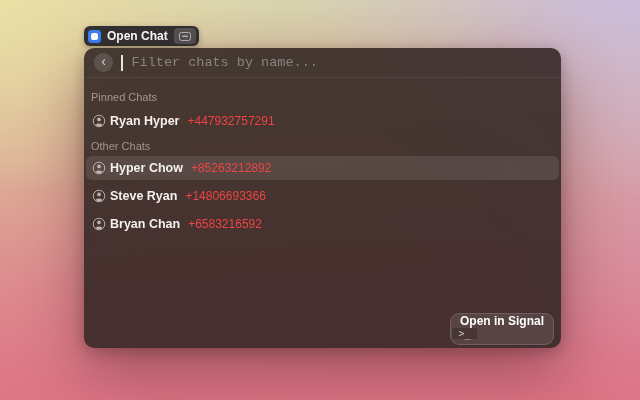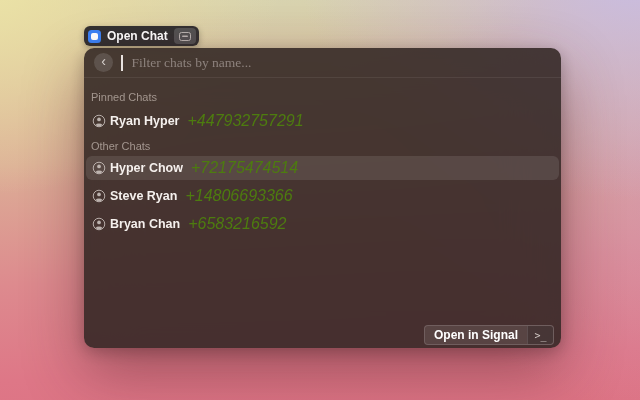--- a/index.html
+++ b/index.html
@@ -57,46 +57,46 @@
   .back-btn {
     width: 19px; height: 19px; border-radius: 50%;
     background: rgba(255,255,255,0.13);
     color: #d8d2cf; font-size: 14px; line-height: 17px;
     display: flex; align-items: center; justify-content: center;
     cursor: default; flex: 0 0 auto; padding-bottom: 2px;
   }
   .text-cursor { width: 1.5px; height: 16px; background: #e8e2df; flex: 0 0 auto; margin-right: 1px; }
   .search-input {
     flex: 1; background: transparent; border: none; outline: none;
-    color: #f2ece9; font-size: 13.5px; font-family: Liberation Serif, serif;
+    color: #f2ece9; font-size: 13.5px; font-family: Liberation Mono, monospace;
   }
   .search-input::placeholder { color: #8d827d; }
 
   .panel-body { flex: 1; padding: 0 2px; }
   .section-label { color: #a3968f; font-size: 11px; font-weight: 400; margin: 13px 5px 0 5px; }
   .row {
     height: 24px; border-radius: 6px;
     display: flex; align-items: center; gap: 4px;
     padding: 0 6px; margin-top: 4px;
     color: #f5f0ed;
   }
   .row.first { margin-top: 6px; }
   .row.selected { background: rgba(255,255,255,0.10); }
   .gap-above { margin-top: 7px; }
   .person-icon { width: 14px; height: 14px; flex: 0 0 auto; opacity: 0.85; }
   .row-name { font-size: 12.5px; font-weight: 700; white-space: nowrap; }
-  .row-phone { font-size: 16px; color: #4d7c0f; margin-left: 4px; white-space: nowrap; font-style: italic; }
+  .row-phone { font-size: 12px; color: #ef4444; margin-left: 4px; white-space: nowrap; }
 
   
   .footer-action {
     position: absolute; right: 7px; bottom: 3px;
-    height: 20px; display: flex; align-items: stretch;
+    height: 32px; display: flex; align-items: stretch;
     background: rgba(255,255,255,0.10);
     border: 1px solid rgba(255,255,255,0.14);
-    border-radius: 4px; overflow: hidden;
+    border-radius: 9px; overflow: hidden; flex-direction: column;
   }
   .footer-label {
     display: flex; align-items: center; padding: 0 9px;
     color: #ffffff; font-size: 12px; font-weight: 700; white-space: nowrap;
   }
   .footer-key {
     display: flex; align-items: center; justify-content: center;
     width: 26px; background: rgba(0,0,0,0.20);
     border-left: 1px solid rgba(255,255,255,0.12);
     color: #d4cbc6; font-size: 10px;
@@ -145,21 +145,21 @@
 
     <div class="section-label gap-above">Other Chats</div>
 
     <div class="row selected">
       <svg class="person-icon" viewBox="0 0 16 16">
         <circle cx="8" cy="8" r="6.6" fill="none" stroke="#cfc7c3" stroke-width="1.1"></circle>
         <circle cx="8" cy="6.2" r="2.1" fill="#cfc7c3"></circle>
         <path d="M3.9 12.6 a5.2 4.4 0 0 1 8.2 0 a6.6 6.6 0 0 1 -8.2 0 Z" fill="#cfc7c3"></path>
       </svg>
       <span class="row-name">Hyper Chow</span>
-      <span class="row-phone">+72175474514</span>
+      <span class="row-phone">+85263212892</span>
     </div>
 
     <div class="row">
       <svg class="person-icon" viewBox="0 0 16 16">
         <circle cx="8" cy="8" r="6.6" fill="none" stroke="#cfc7c3" stroke-width="1.1"></circle>
         <circle cx="8" cy="6.2" r="2.1" fill="#cfc7c3"></circle>
         <path d="M3.9 12.6 a5.2 4.4 0 0 1 8.2 0 a6.6 6.6 0 0 1 -8.2 0 Z" fill="#cfc7c3"></path>
       </svg>
       <span class="row-name">Steve Ryan</span>
       <span class="row-phone">+14806693366</span>

